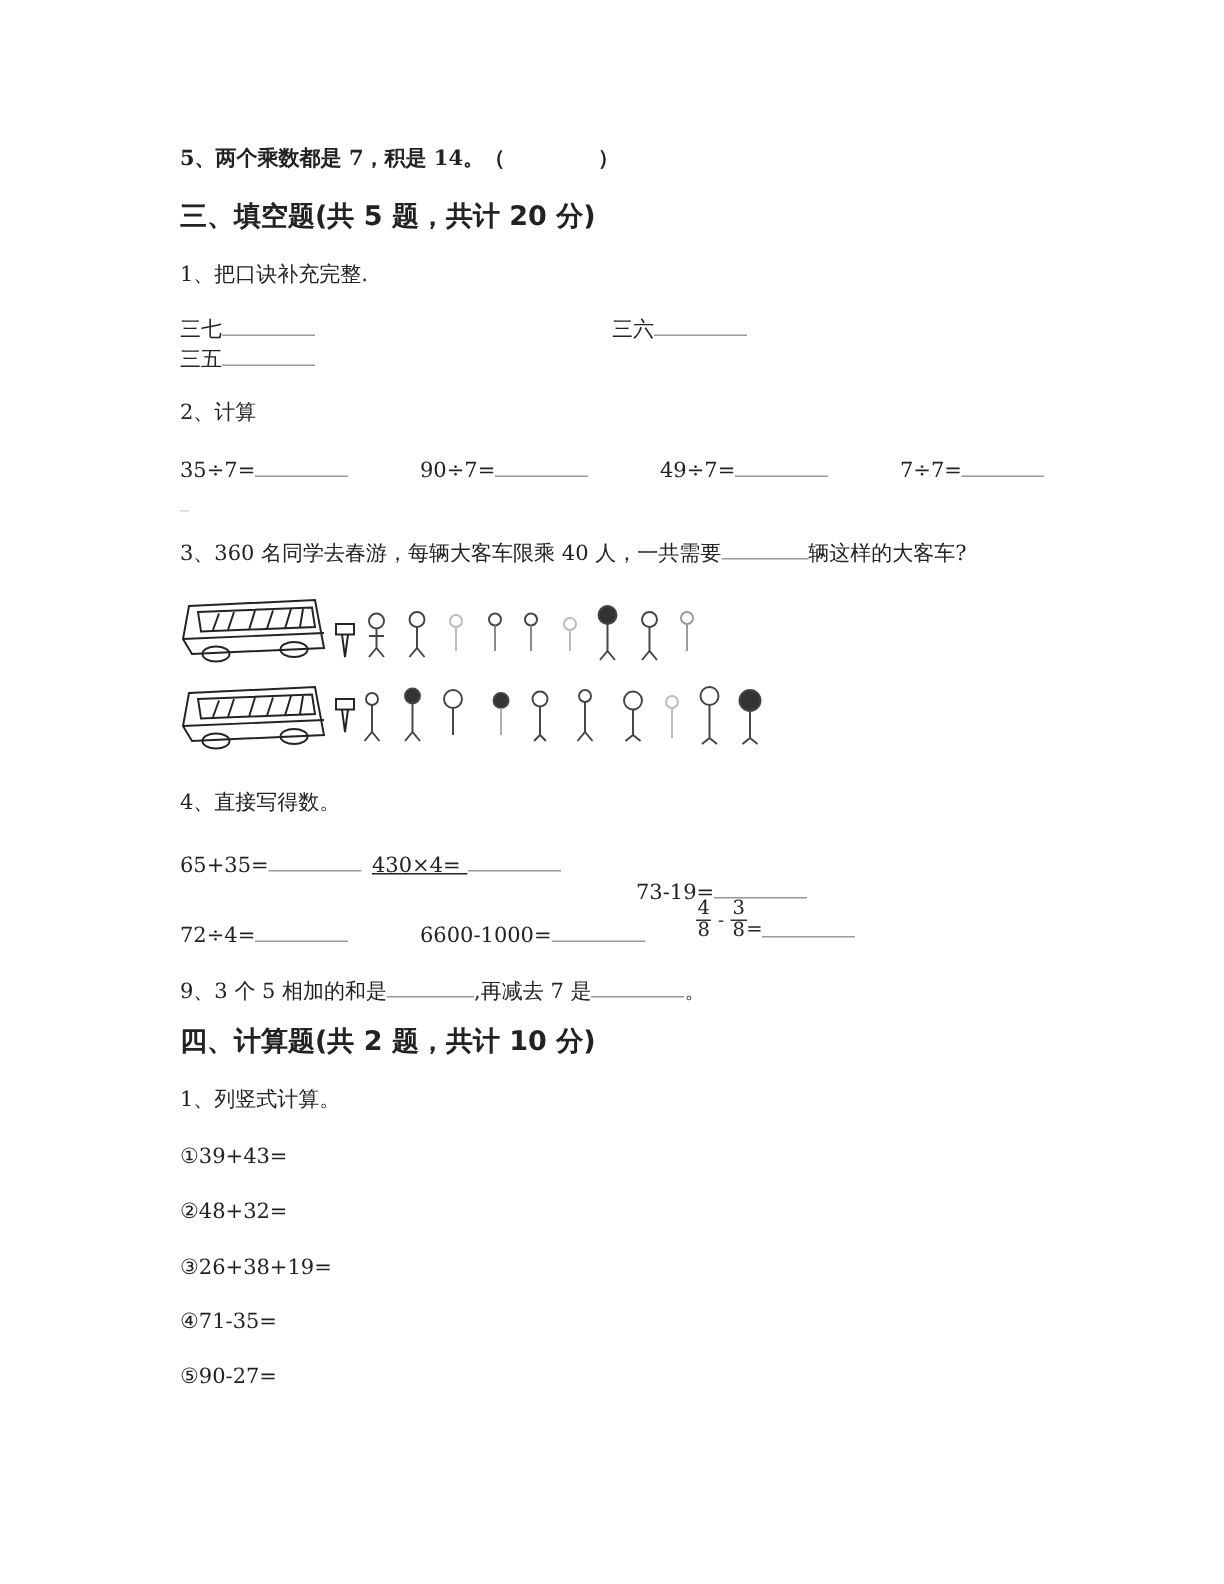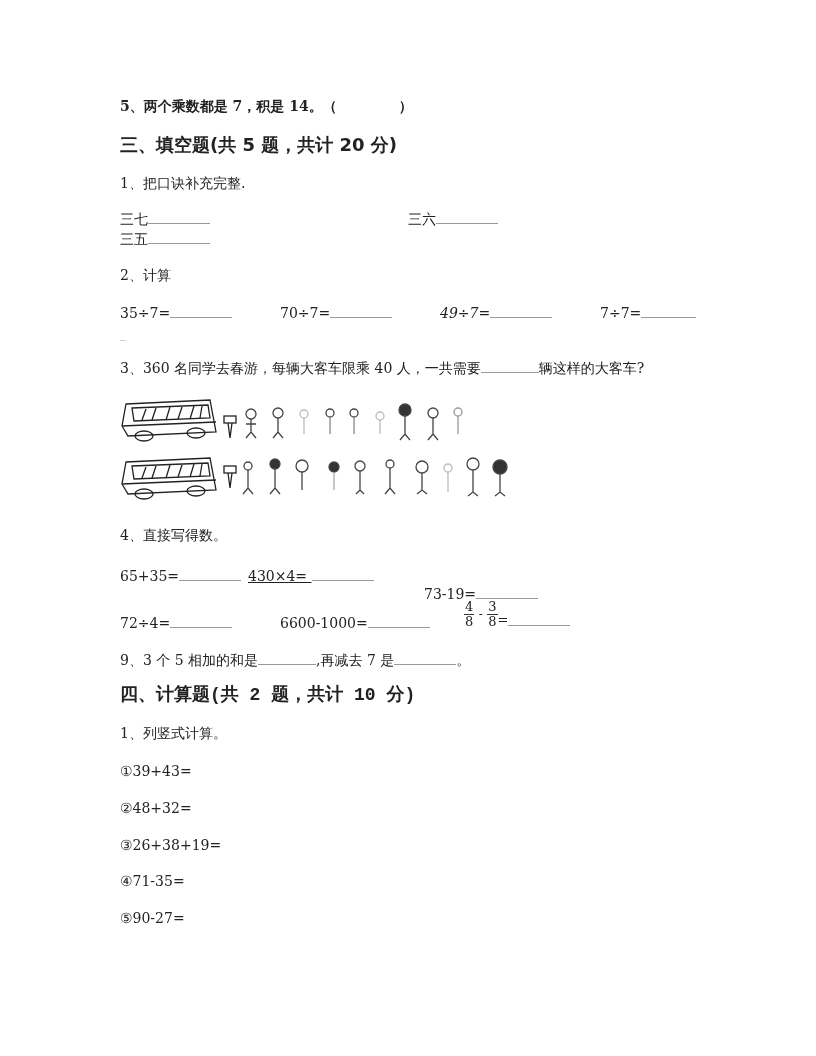--- a/index.html
+++ b/index.html
@@ -31,23 +31,23 @@
 </div>
 <div class="t" style="left:120px;top:229px;">
   <span>三五</span><span class="blank" style="width:62px;"></span>
 </div>
 
 <div class="t" style="left:120px;top:266px;">2、计算</div>
 <div class="t" style="left:120px;top:303px;">
   <span>35÷7=</span><span class="blank" style="width:62px;"></span>
 </div>
 <div class="t" style="left:280px;top:303px;">
-  <span>70÷7=</span><span class="blank" style="width:62px;"></span>
+  <span>90÷7=</span><span class="blank" style="width:62px;"></span>
 </div>
-<div class="t" style="left:440px;top:303px;font-style:italic;">
+<div class="t" style="left:440px;top:303px;">
   <span>49÷7=</span><span class="blank" style="width:62px;"></span>
 </div>
 <div class="t" style="left:600px;top:303px;">
   <span>7÷7=</span><span class="blank" style="width:55px;"></span>
 </div>
 <div class="t" style="left:120px;top:325px;color:#aaa;font-size:12px;">_</div>
 
 <div class="t" style="left:120px;top:358px;">
   <span>3、360 名同学去春游，每辆大客车限乘 40 人，一共需要</span><span class="blank" style="width:58px;"></span><span>辆这样的大客车?</span>
 </div>
@@ -144,19 +144,19 @@
 <div class="t" style="left:464px;top:597px;line-height:32px;">
   <span class="frac"><span class="num">4</span><span class="den">8</span></span>
   <span style="font-size:12px;vertical-align:middle;">-</span>
   <span class="frac"><span class="num">3</span><span class="den">8</span></span><span style="vertical-align:-6px;font-size:13px;">=</span><span class="blank" style="width:62px;vertical-align:-8px;"></span>
 </div>
 
 <div class="t" style="left:120px;top:650px;">
   <span>9、3 个 5 相加的和是</span><span class="blank" style="width:58px;"></span><span>,再减去 7 是</span><span class="blank" style="width:62px;"></span><span>。</span>
 </div>
 
-<div class="t h" style="left:120px;top:686px;font-family:Liberation Mono, monospace;">四、计算题(共 2 题，共计 10 分)</div>
+<div class="t h" style="left:120px;top:686px;">四、计算题(共 2 题，共计 10 分)</div>
 <div class="t" style="left:120px;top:724px;text-align:right;">1、列竖式计算。</div>
 <div class="t" style="left:120px;top:762px;">①39+43=</div>
 <div class="t" style="left:120px;top:799px;">②48+32=</div>
 <div class="t" style="left:120px;top:836px;">③26+38+19=</div>
 <div class="t" style="left:120px;top:872px;">④71-35=</div>
 <div class="t" style="left:120px;top:909px;">⑤90-27=</div>
 
 </body></html>

